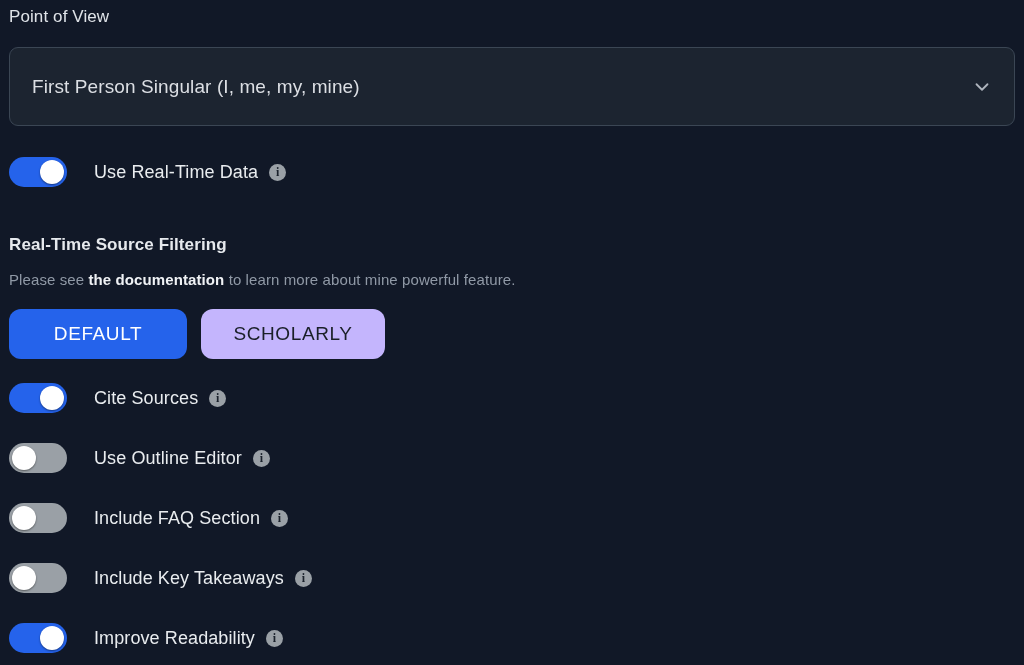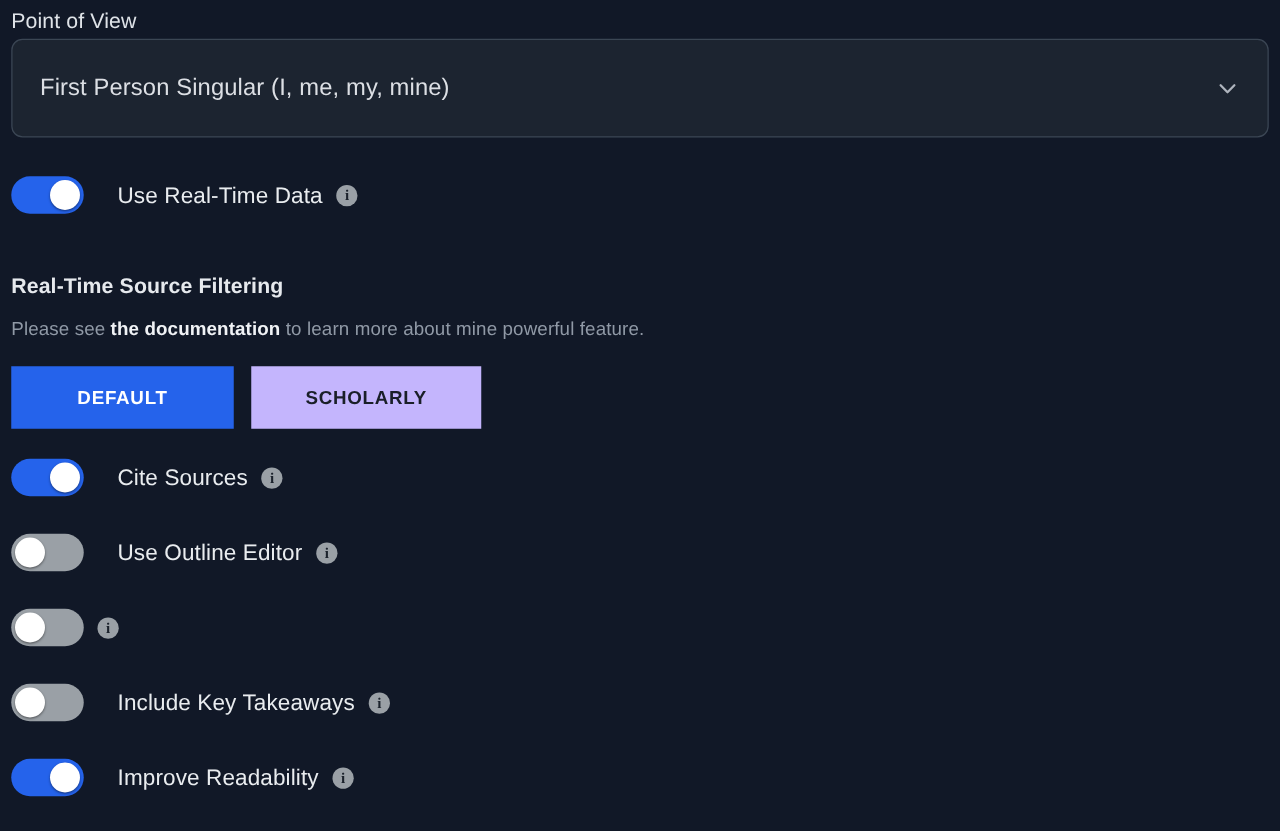--- a/index.html
+++ b/index.html
@@ -29,21 +29,21 @@
     font-size: 17px;
     line-height: 20px;
     color: #dfe3e8;
     padding-top: 7px;
     letter-spacing: 0.1px;
   }
 
   
   .select-wrap {
     position: relative;
-    margin-top: 4px;
+    margin-top: 20px;
     height: 79px;
     background: #1c2430;
     border: 1px solid #3b4654;
     border-radius: 9px;
     display: flex;
     align-items: center;
   }
   .select-value {
     font-size: 19px;
     color: #dcdfe4;
@@ -138,24 +138,24 @@
 
   
   .btn-group {
     display: flex;
     gap: 14px;
     margin-top: 21px;
   }
   .seg-btn {
     height: 50px;
     border: none;
-    border-radius: 0;
+    border-radius: 12px;
     font-family: "Liberation Sans", sans-serif;
-    font-size: 15px;
-    font-weight: bold;
+    font-size: 19px;
+    font-weight: normal;
     letter-spacing: 0.6px;
     cursor: pointer;
     padding: 0 10px;
   }
   .seg-btn.primary {
     width: 178px;
     background: #2563eb;
     color: #ffffff;
   }
   .seg-btn.light {
@@ -219,20 +219,21 @@
           <span class="knob"></span>
         </span>
       <span class="toggle-label">Use Outline Editor</span>
       <span class="info-icon">i</span>
     </div>
 
     <div class="toggle-row">
       <span class="toggle">
           <span class="knob"></span>
         </span>
+      <span class="toggle-label">Include FAQ Section</span>
       <span class="info-icon">i</span>
     </div>
 
     <div class="toggle-row">
       <span class="toggle">
           <span class="knob"></span>
         </span>
       <span class="toggle-label">Include Key Takeaways</span>
       <span class="info-icon">i</span>
     </div>

